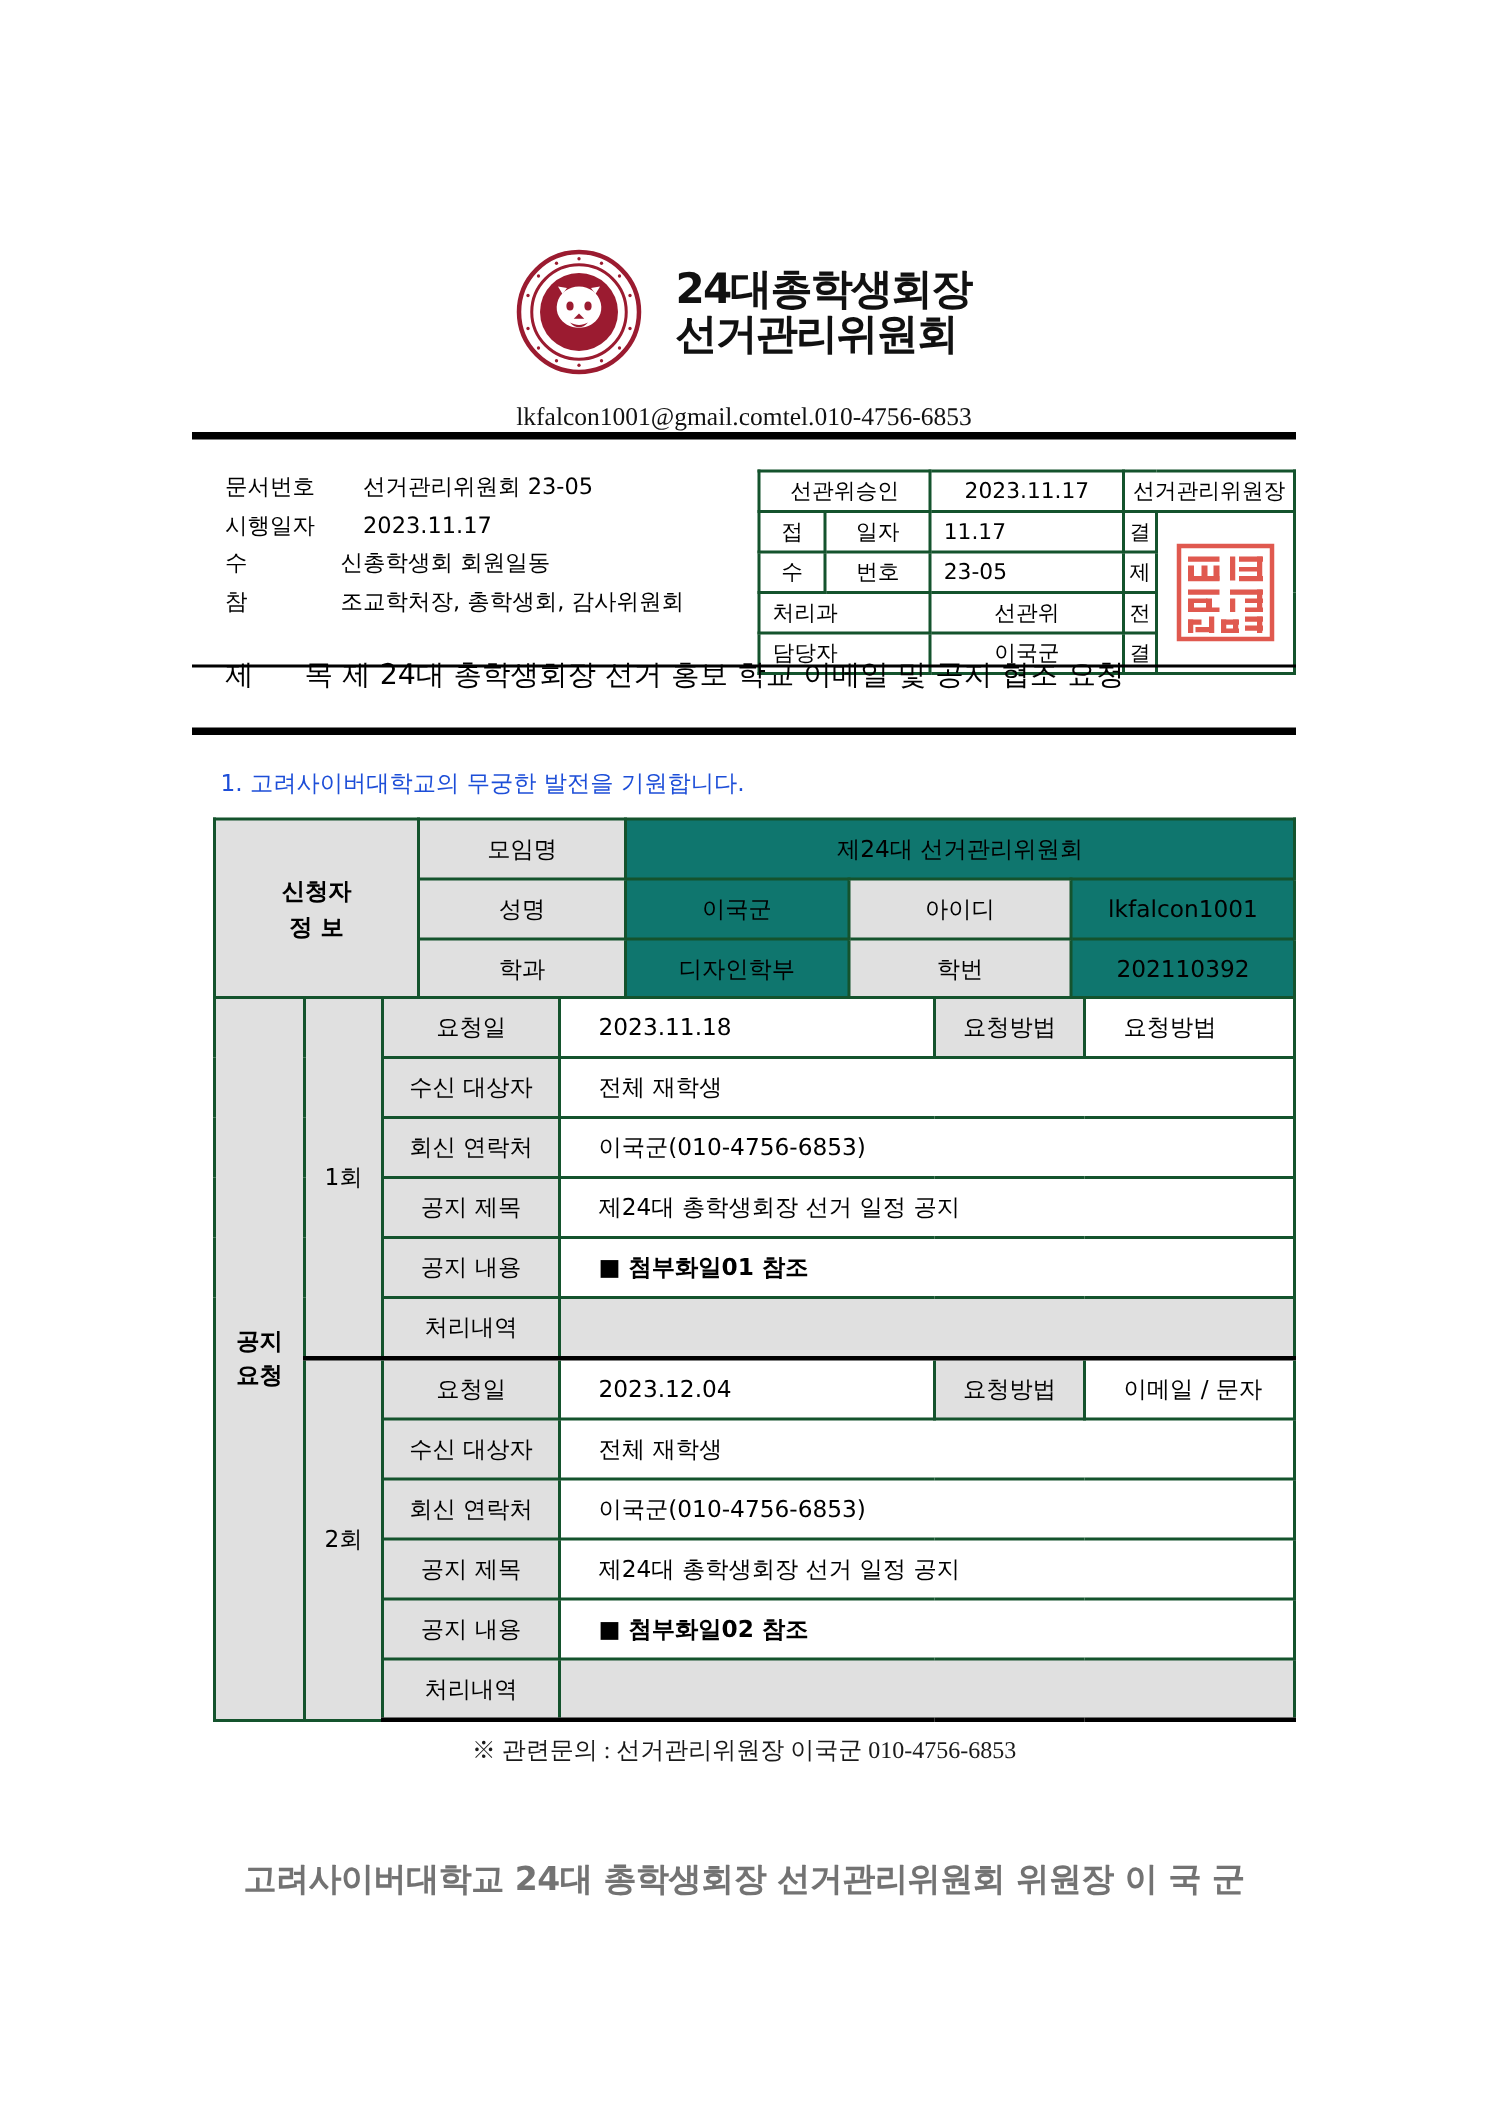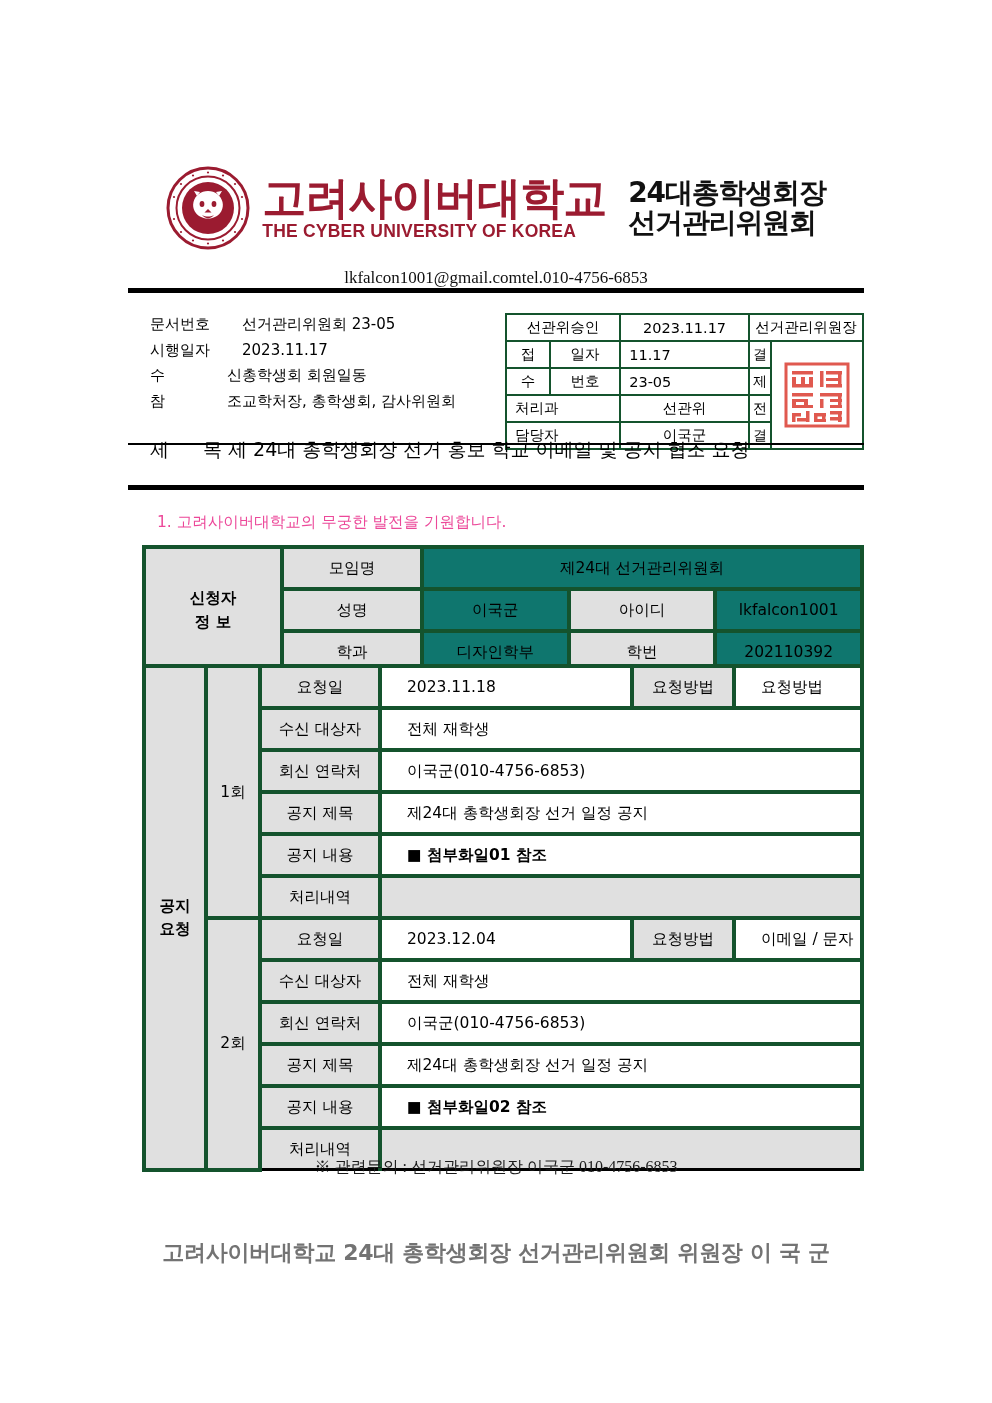--- a/index.html
+++ b/index.html
@@ -156,37 +156,37 @@
     font-family: "DejaVu Sans", "Liberation Sans", sans-serif;
     font-size: 19px;
     white-space: nowrap;
     color: #000;
   }
   #doc-subject .sp { display: inline-block; width: 34px; }
 
   
   #greeting {
     position: absolute;
-    left: 157px;
+    left: 147px;
     top: 512px;
     font-family: "DejaVu Sans", "Liberation Sans", sans-serif;
     font-size: 15.5px;
-    color: #ec4899;
+    color: #1d4ed8;
   }
 
   
   .doc-table {
     position: absolute;
     border-collapse: collapse;
     table-layout: fixed;
     font-family: "DejaVu Sans", "Liberation Sans", sans-serif;
     background: #ffffff;
   }
   .doc-table td {
-    border: 4px solid #14532d;
+    border: 2px solid #14532d;
     font-size: 15.5px;
     color: #000000;
   }
   .hd {
     background: #e0e0e0;
     text-align: center;
     font-weight: 400;
   }
   .hd-strong {
     background: #e0e0e0;
@@ -294,24 +294,20 @@
             <circle cx="27" cy="74.5" r="1.1"></circle>
               <circle cx="15" cy="66" r="1.1"></circle>
             <circle cx="8" cy="53" r="1.1"></circle>
               <circle cx="8" cy="31" r="1.1"></circle>
             <circle cx="15" cy="18" r="1.1"></circle>
               <circle cx="27" cy="9.5" r="1.1"></circle>
           </g>
         </svg>
       </div>
 
-      <div class="wordmark">
-        <span class="wordmark-ko">고려사이버대학교</span>
-        <span class="wordmark-en">THE CYBER UNIVERSITY OF KOREA</span>
-      </div>
 
       <div class="committee-title">
         <div>24대총학생회장</div>
         <div>선거관리위원회</div>
       </div>
     </div>
 
     <div class="contact-row">
       <span>lkfalcon1001@gmail.com</span>
       <span>tel.010-4756-6853</span>

